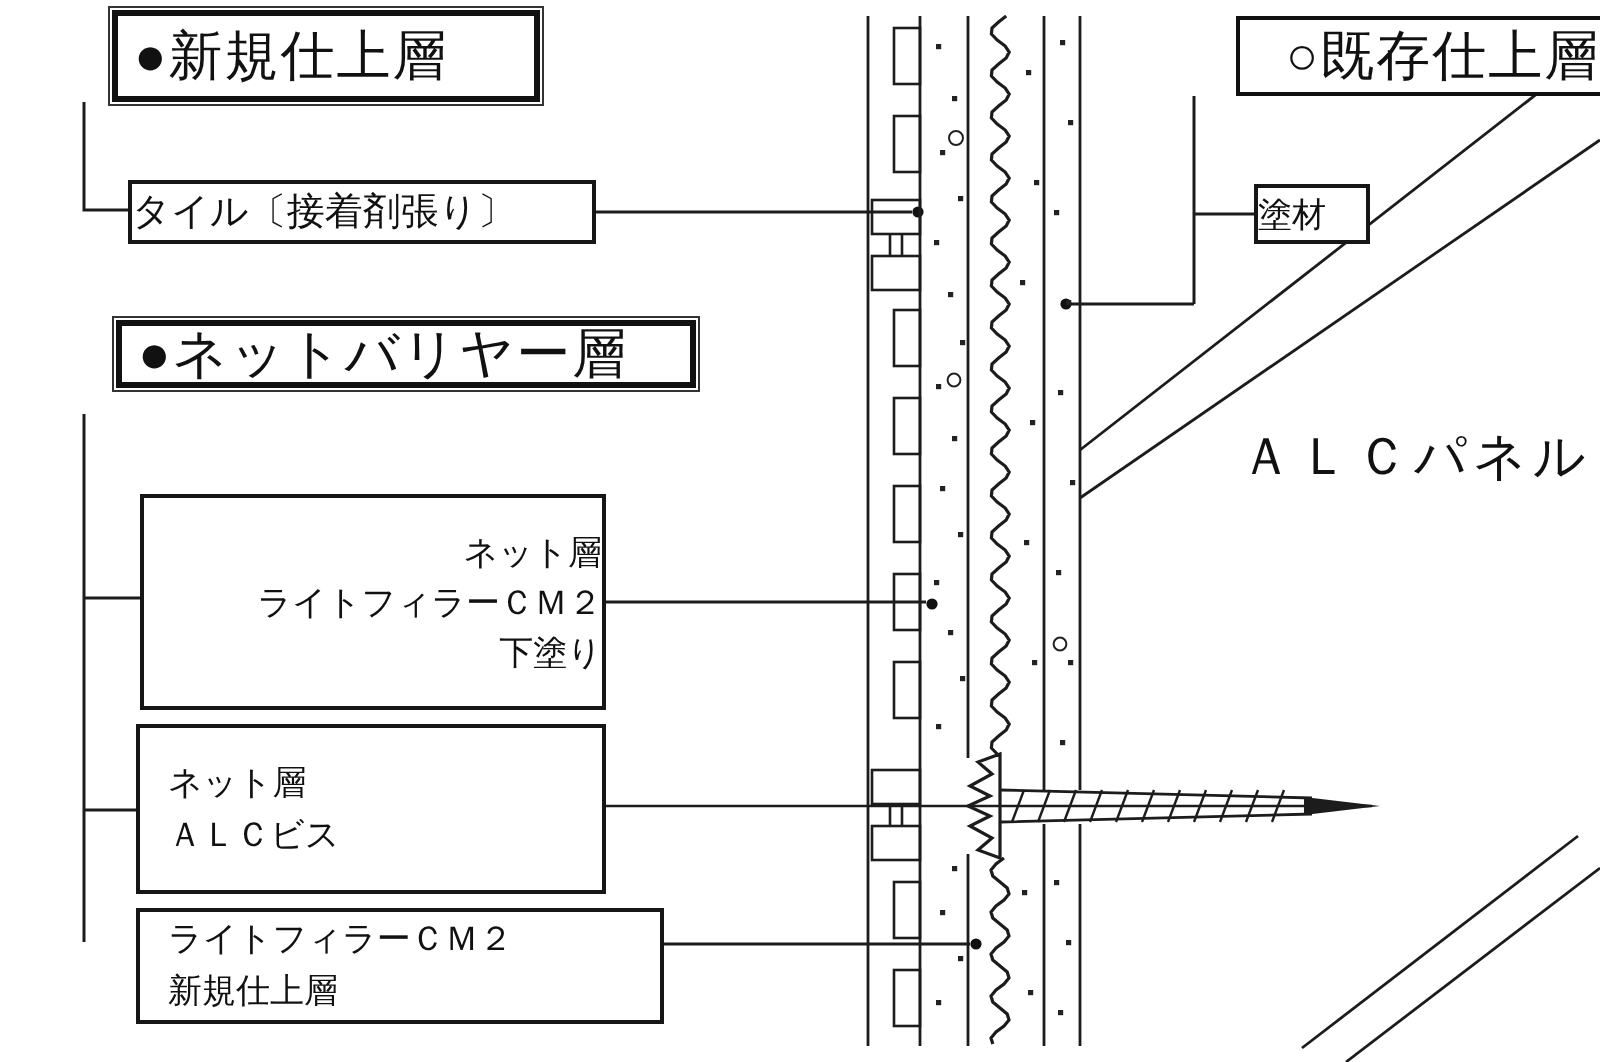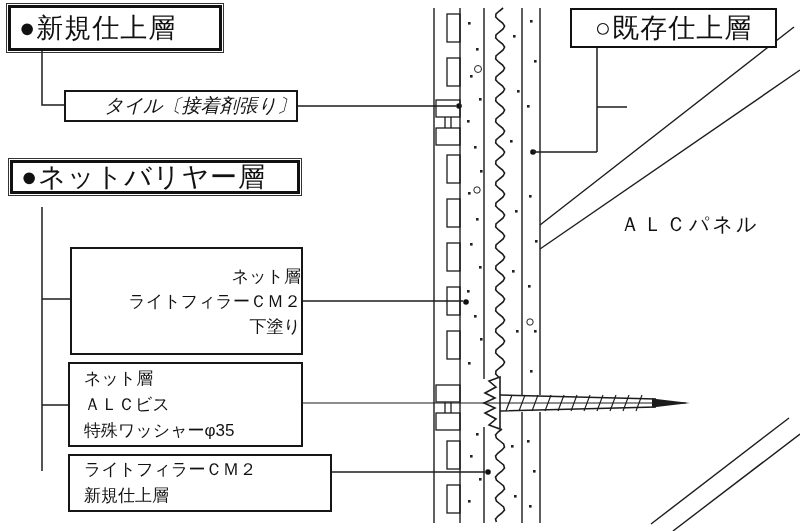--- a/index.html
+++ b/index.html
@@ -5,28 +5,28 @@
   html,body{margin:0;padding:0;background:#e8e8e8;}
   .canvas{
     position:relative;width:800px;height:531px;background:#ffffff;overflow:hidden;
     font-family:"Liberation Sans","DejaVu Sans",sans-serif;color:#111;
   }
   .canvas svg{position:absolute;left:0;top:0;z-index:1;}
   .box{position:absolute;background:#fff;z-index:2;box-sizing:border-box;}
   .hdr-box{
     border:3px solid #111;outline:1px solid #333;outline-offset:1px;
     display:flex;align-items:center;padding:0 8px;
-    font-size:27px;font-weight:500;letter-spacing:1px;white-space:nowrap;
+    font-size:27px;font-weight:500;letter-spacing:1px;white-space:nowrap;margin-left:48px;
   }
   .lbl-box{
     border:2px solid #161616;display:flex;flex-direction:column;justify-content:center;
     font-size:17px;font-weight:500;white-space:nowrap;
   }
   .lbl-box .ln{padding-left:14px;}
-  .single{align-items:center;flex-direction:row;justify-content:flex-end;font-style:italic;}
+  .single{align-items:center;flex-direction:row;justify-content:flex-start;}
   .plain-label{position:absolute;z-index:2;font-weight:500;white-space:nowrap;}
 </style>
 </head>
 <body>
 
 <div class="canvas">
 
   <svg width="800" height="531" viewBox="0 0 800 531">
 
     <g id="leaders" stroke="#1c1c1c" stroke-width="1.5" fill="none">
@@ -165,28 +165,30 @@
 
   <div class="box lbl-box" style="left:70px;top:247px;width:233px;height:108px;line-height:25px;text-align:right;">
     <div class="ln">ネット層</div>
     <div class="ln">ライトフィラーＣＭ２</div>
     <div class="ln">下塗り</div>
   </div>
 
   <div class="box lbl-box" style="left:68px;top:362px;width:235px;height:85px;line-height:26px;">
     <div class="ln">ネット層</div>
     <div class="ln">ＡＬＣビス</div>
-    <div class="ln">特殊ワッシャーφ35</div>
   </div>
 
   <div class="box lbl-box" style="left:68px;top:454px;width:264px;height:58px;line-height:26px;">
     <div class="ln">ライトフィラーＣＭ２</div>
     <div class="ln">新規仕上層</div>
   </div>
 
   <div class="box hdr-box" style="left:570px;top:8px;width:207px;height:40px;border-width:2px;outline:none;justify-content:center;padding:0 4px;">
     <span>○既存仕上層</span>
   </div>
 
+  <div class="box lbl-box single" style="left:627px;top:92px;width:58px;height:30px;font-size:17px;">
+    <span>塗材</span>
+  </div>
 
-  <div class="plain-label" style="left:620px;top:211px;font-size:20px;letter-spacing:3px;">ＡＬＣパネル</div>
+  <div class="plain-label" style="left:620px;top:211px;font-size:26px;letter-spacing:3px;">ＡＬＣパネル</div>
 
 </div>
 
 </body></html>

